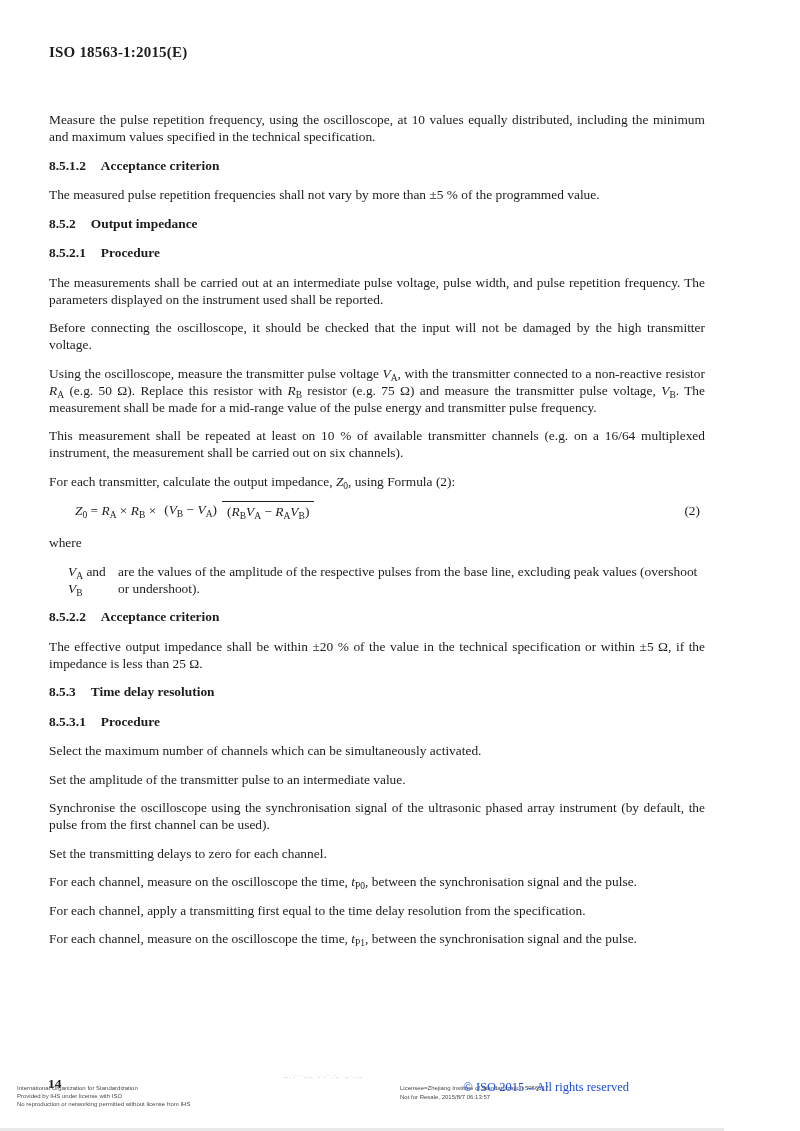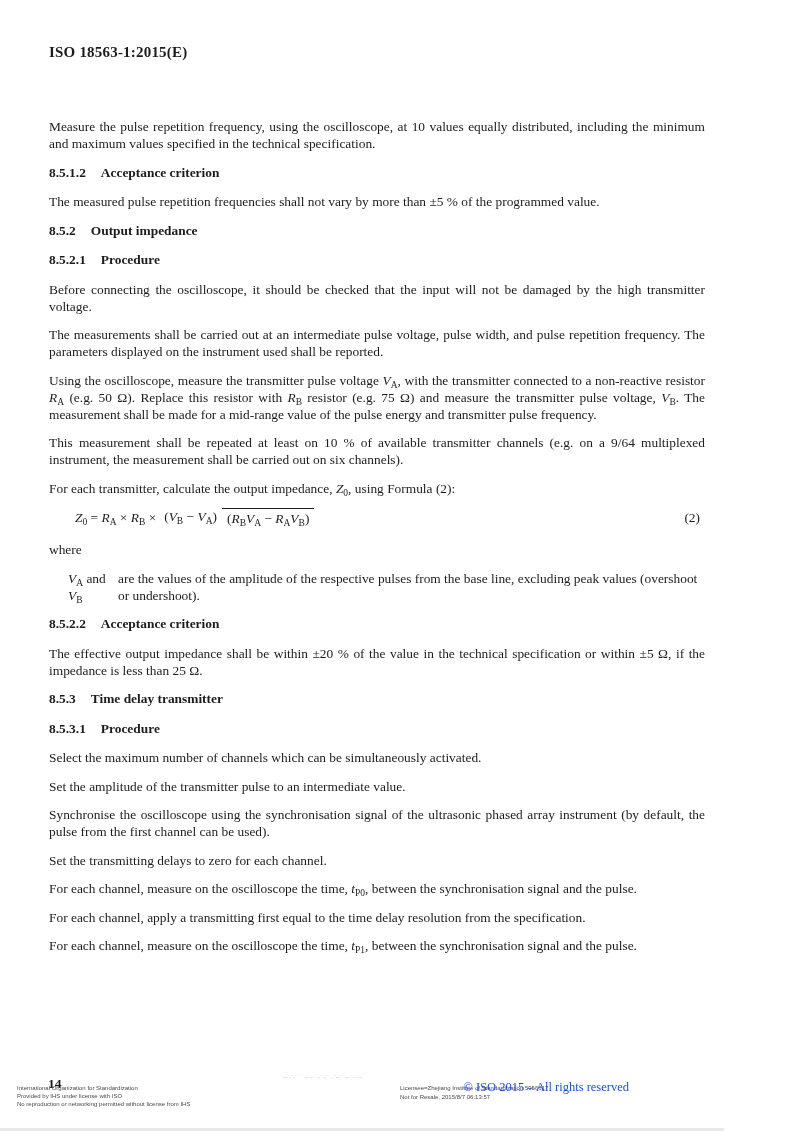--- a/index.html
+++ b/index.html
@@ -5,21 +5,21 @@
   html,body { margin:0; padding:0; background:#ffffff; }
   .page {
     position:relative; width:724px; height:1131px; background:#ffffff;
     font-family:"Liberation Serif", serif; color:#1c1c1c; overflow:hidden;
   }
   .doc-header {
     position:absolute; left:49px; top:44px;
     font-size:15px; font-weight:bold; letter-spacing:0.2px;
   }
   .content {
-    position:absolute; left:49px; top:118px; width:656px;
+    position:absolute; left:49px; top:111px; width:656px;
     font-size:13.4px; line-height:17px;
   }
   .content p.body-p { margin:0 0 11.5px; text-align:justify; }
   .content p.body-p:last-child { margin-bottom:0; }
   .content h2.h {
     margin:8.5px 0 12.5px; font-size:13.4px; line-height:17px;
     font-weight:bold; text-align:left;
   }
   .h-num { display:inline-block; margin-right:15px; }
   i { font-style:italic; }
@@ -73,27 +73,27 @@
     <p class="body-p">Measure the pulse repetition frequency, using the oscilloscope, at 10 values equally distributed, including the minimum and maximum values specified in the technical specification.</p>
 
     <h2 class="h"><span class="h-num">8.5.1.2</span><span class="h-title">Acceptance criterion</span></h2>
 
     <p class="body-p">The measured pulse repetition frequencies shall not vary by more than ±5 % of the programmed value.</p>
 
     <h2 class="h"><span class="h-num">8.5.2</span><span class="h-title">Output impedance</span></h2>
 
     <h2 class="h"><span class="h-num">8.5.2.1</span><span class="h-title">Procedure</span></h2>
 
+    <p class="body-p">The measurements shall be carried out at an intermediate pulse voltage, pulse width, and pulse repetition frequency. The parameters displayed on the instrument used shall be reported.</p>
+
     <p class="body-p">Before connecting the oscilloscope, it should be checked that the input will not be damaged by the high transmitter voltage.</p>
-
-    <p class="body-p">The measurements shall be carried out at an intermediate pulse voltage, pulse width, and pulse repetition frequency. The parameters displayed on the instrument used shall be reported.</p>
 
     <p class="body-p">Using the oscilloscope, measure the transmitter pulse voltage <i>V</i><sub>A</sub>, with the transmitter connected to a non-reactive resistor <i>R</i><sub>A</sub> (e.g. 50 Ω). Replace this resistor with <i>R</i><sub>B</sub> resistor (e.g. 75 Ω) and measure the transmitter pulse voltage, <i>V</i><sub>B</sub>. The measurement shall be made for a mid-range value of the pulse energy and transmitter pulse frequency.</p>
 
-    <p class="body-p">This measurement shall be repeated at least on 10 % of available transmitter channels (e.g. on a 9/64 multiplexed instrument, the measurement shall be carried out on six channels).</p>
+    <p class="body-p">This measurement shall be repeated at least on 10 % of available transmitter channels (e.g. on a 16/64 multiplexed instrument, the measurement shall be carried out on six channels).</p>
 
     <p class="body-p">For each transmitter, calculate the output impedance, <i>Z</i><sub>0</sub>, using Formula (2):</p>
 
     <div class="formula-row">
       <span class="lhs"><i>Z</i><sub>0</sub> = <i>R</i><sub>A</sub> × <i>R</i><sub>B</sub> × </span>
         <span class="frac">
           <span class="num">(<i>V</i><sub>B</sub> − <i>V</i><sub>A</sub>)</span>
           <span class="den">(<i>R</i><sub>B</sub><i>V</i><sub>A</sub> − <i>R</i><sub>A</sub><i>V</i><sub>B</sub>)</span>
         </span>
       <span class="formula-label">(2)</span>
@@ -103,21 +103,21 @@
 
     <div class="def-row">
       <span class="def-term"><i>V</i><sub>A</sub> and <i>V</i><sub>B</sub></span>
       <span class="def-desc">are the values of the amplitude of the respective pulses from the base line, excluding peak values (overshoot or undershoot).</span>
     </div>
 
     <h2 class="h"><span class="h-num">8.5.2.2</span><span class="h-title">Acceptance criterion</span></h2>
 
     <p class="body-p">The effective output impedance shall be within ±20 % of the value in the technical specification or within ±5 Ω, if the impedance is less than 25 Ω.</p>
 
-    <h2 class="h"><span class="h-num">8.5.3</span><span class="h-title">Time delay transmitter</span></h2>
+    <h2 class="h"><span class="h-num">8.5.3</span><span class="h-title">Time delay resolution</span></h2>
 
     <h2 class="h"><span class="h-num">8.5.3.1</span><span class="h-title">Procedure</span></h2>
 
     <p class="body-p">Select the maximum number of channels which can be simultaneously activated.</p>
 
     <p class="body-p">Set the amplitude of the transmitter pulse to an intermediate value.</p>
 
     <p class="body-p">Synchronise the oscilloscope using the synchronisation signal of the ultrasonic phased array instrument (by default, the pulse from the first channel can be used).</p>
 
     <p class="body-p">Set the transmitting delays to zero for each channel.</p>

